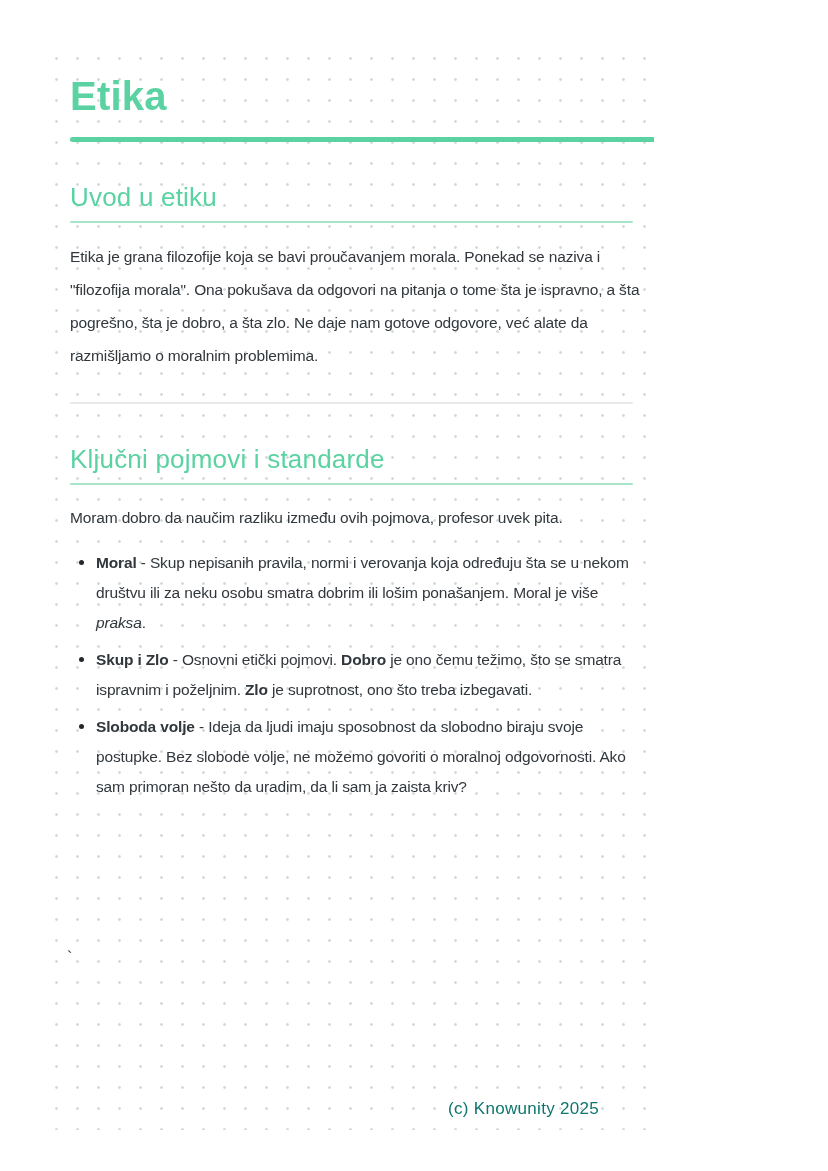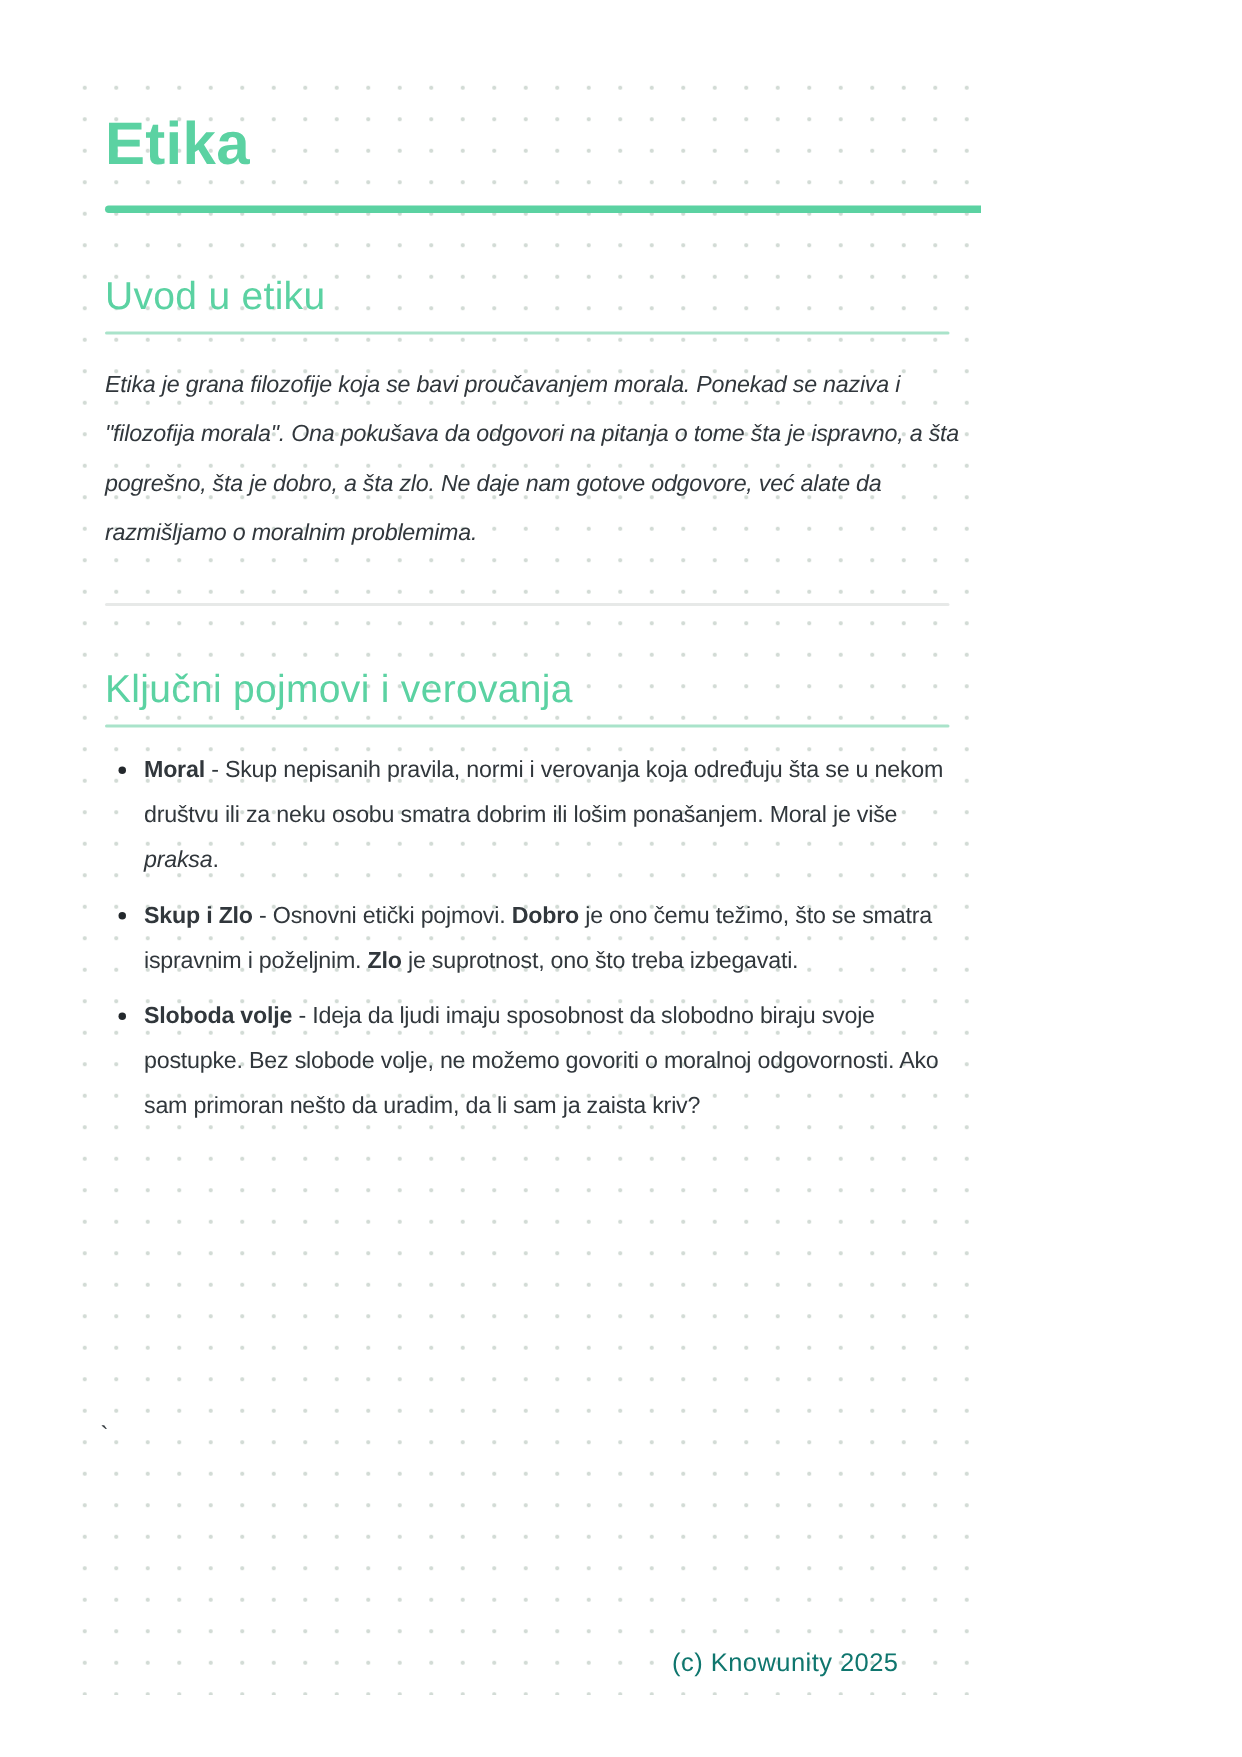--- a/index.html
+++ b/index.html
@@ -81,21 +81,21 @@
 
   p.body-text {
     margin: 0;
     margin-top: 16px;
     width: 575px;
     font-size: 15.5px;
     line-height: 33px;
     color: #31373c;
     letter-spacing: -0.15px;
   }
-  p.body-text.first { margin-top: 17px; font-style: italic; }
+  p.body-text.first { margin-top: 17px; }
 
   hr.divider {
     border: none;
     width: 563px;
     height: 2px;
     border-radius: 2px;
     background: #e7e9e8;
     margin: 30px 0 0 0;
   }
 
@@ -165,22 +165,23 @@
 
     <section>
       <h2>Uvod u etiku</h2>
       <div class="rule-thin"></div>
       <p class="body-text first">Etika je grana filozofije koja se bavi proučavanjem morala. Ponekad se naziva i "filozofija morala". Ona pokušava da odgovori na pitanja o tome šta je ispravno, a šta pogrešno, šta je dobro, a šta zlo. Ne daje nam gotove odgovore, već alate da razmišljamo o moralnim problemima.</p>
     </section>
 
     <hr class="divider">
 
     <section>
-      <h2>Ključni pojmovi i verovanja</h2>
+      <h2>Ključni pojmovi i standarde</h2>
       <div class="rule-thin"></div>
+      <p class="body-text">Moram dobro da naučim razliku između ovih pojmova, profesor uvek pita.</p>
 
       <ul class="def-list">
         <li><span><span class="b">Moral</span><span> - Skup nepisanih pravila, normi i verovanja koja određuju šta se u nekom društvu ili za neku osobu smatra dobrim ili lošim ponašanjem. Moral je više </span><span class="i">praksa</span><span>.</span></span></li>
         <li><span><span class="b">Skup i Zlo</span><span> - Osnovni etički pojmovi. </span><span class="b">Dobro</span><span> je ono čemu težimo, što se smatra ispravnim i poželjnim. </span><span class="b">Zlo</span><span> je suprotnost, ono što treba izbegavati.</span></span></li>
         <li><span><span class="b">Sloboda volje</span><span> - Ideja da ljudi imaju sposobnost da slobodno biraju svoje postupke. Bez slobode volje, ne možemo govoriti o moralnoj odgovornosti. Ako sam primoran nešto da uradim, da li sam ja zaista kriv?</span></span></li>
       </ul>
     </section>
 
   </div>
 

